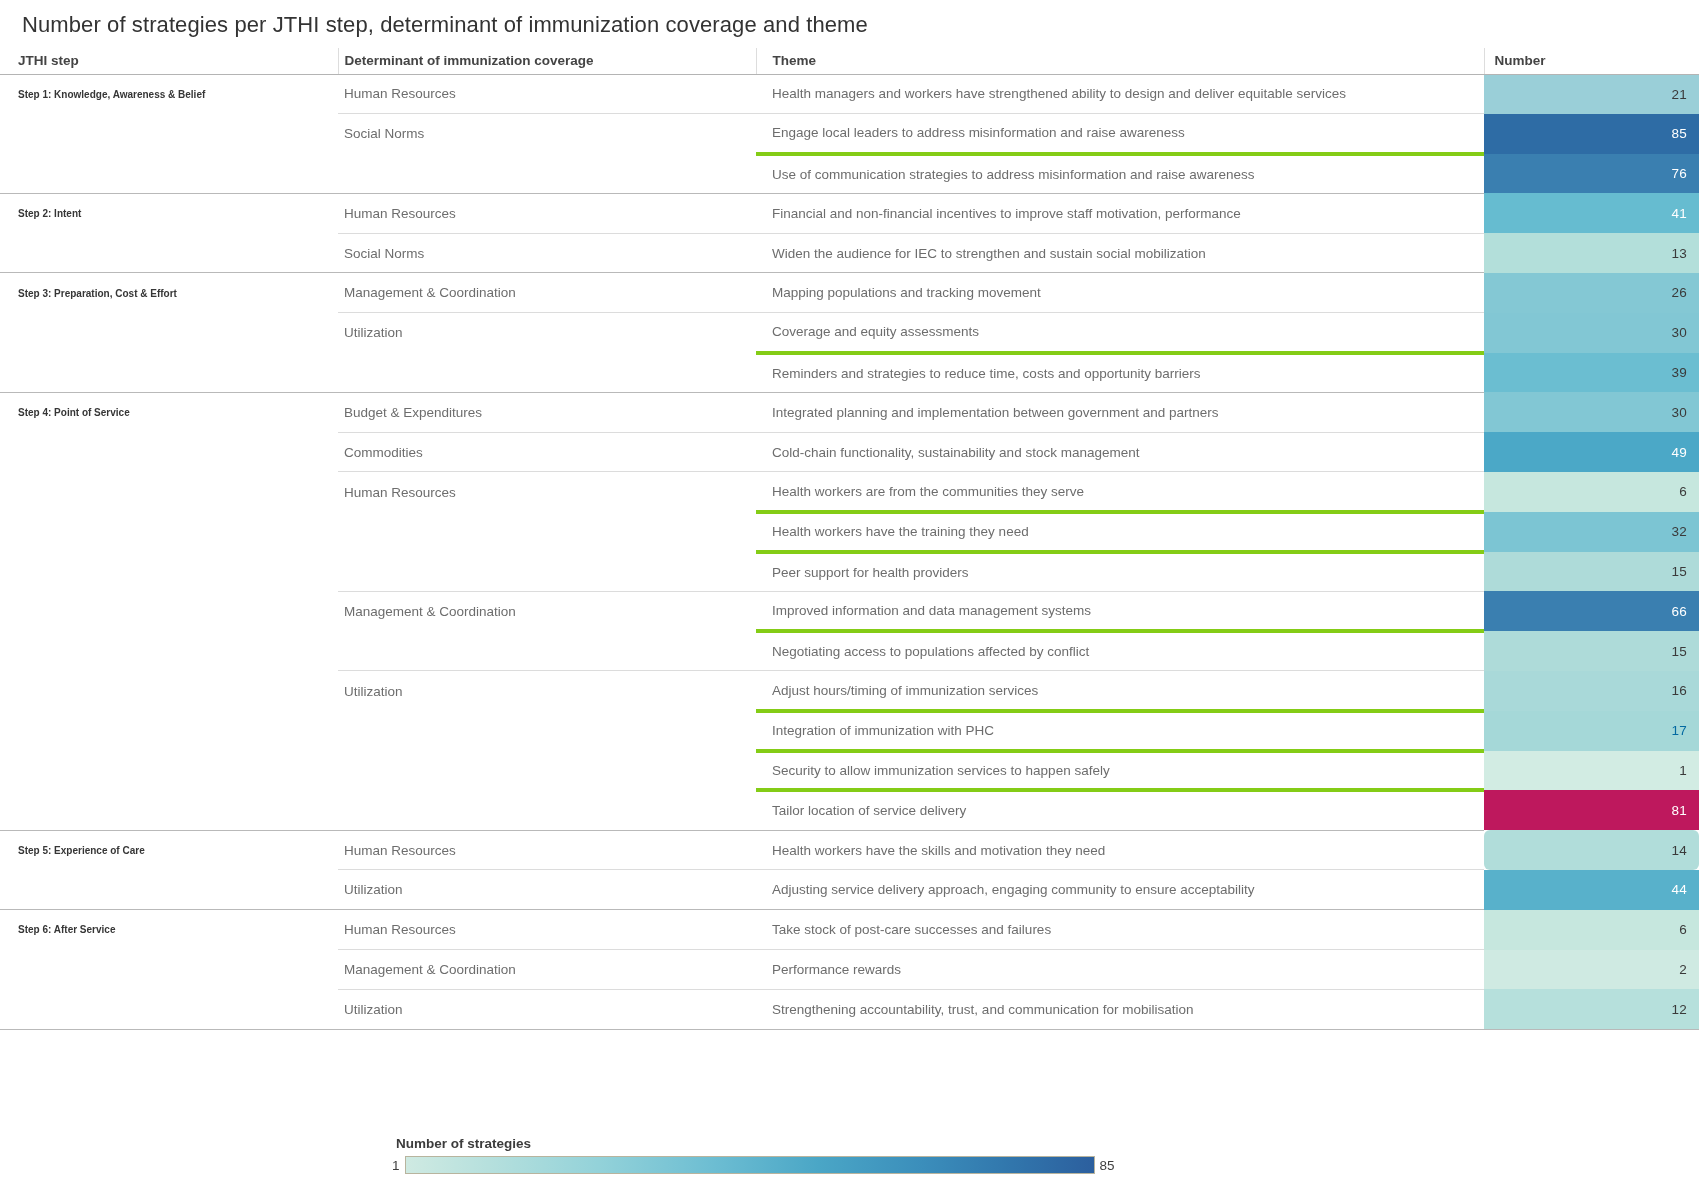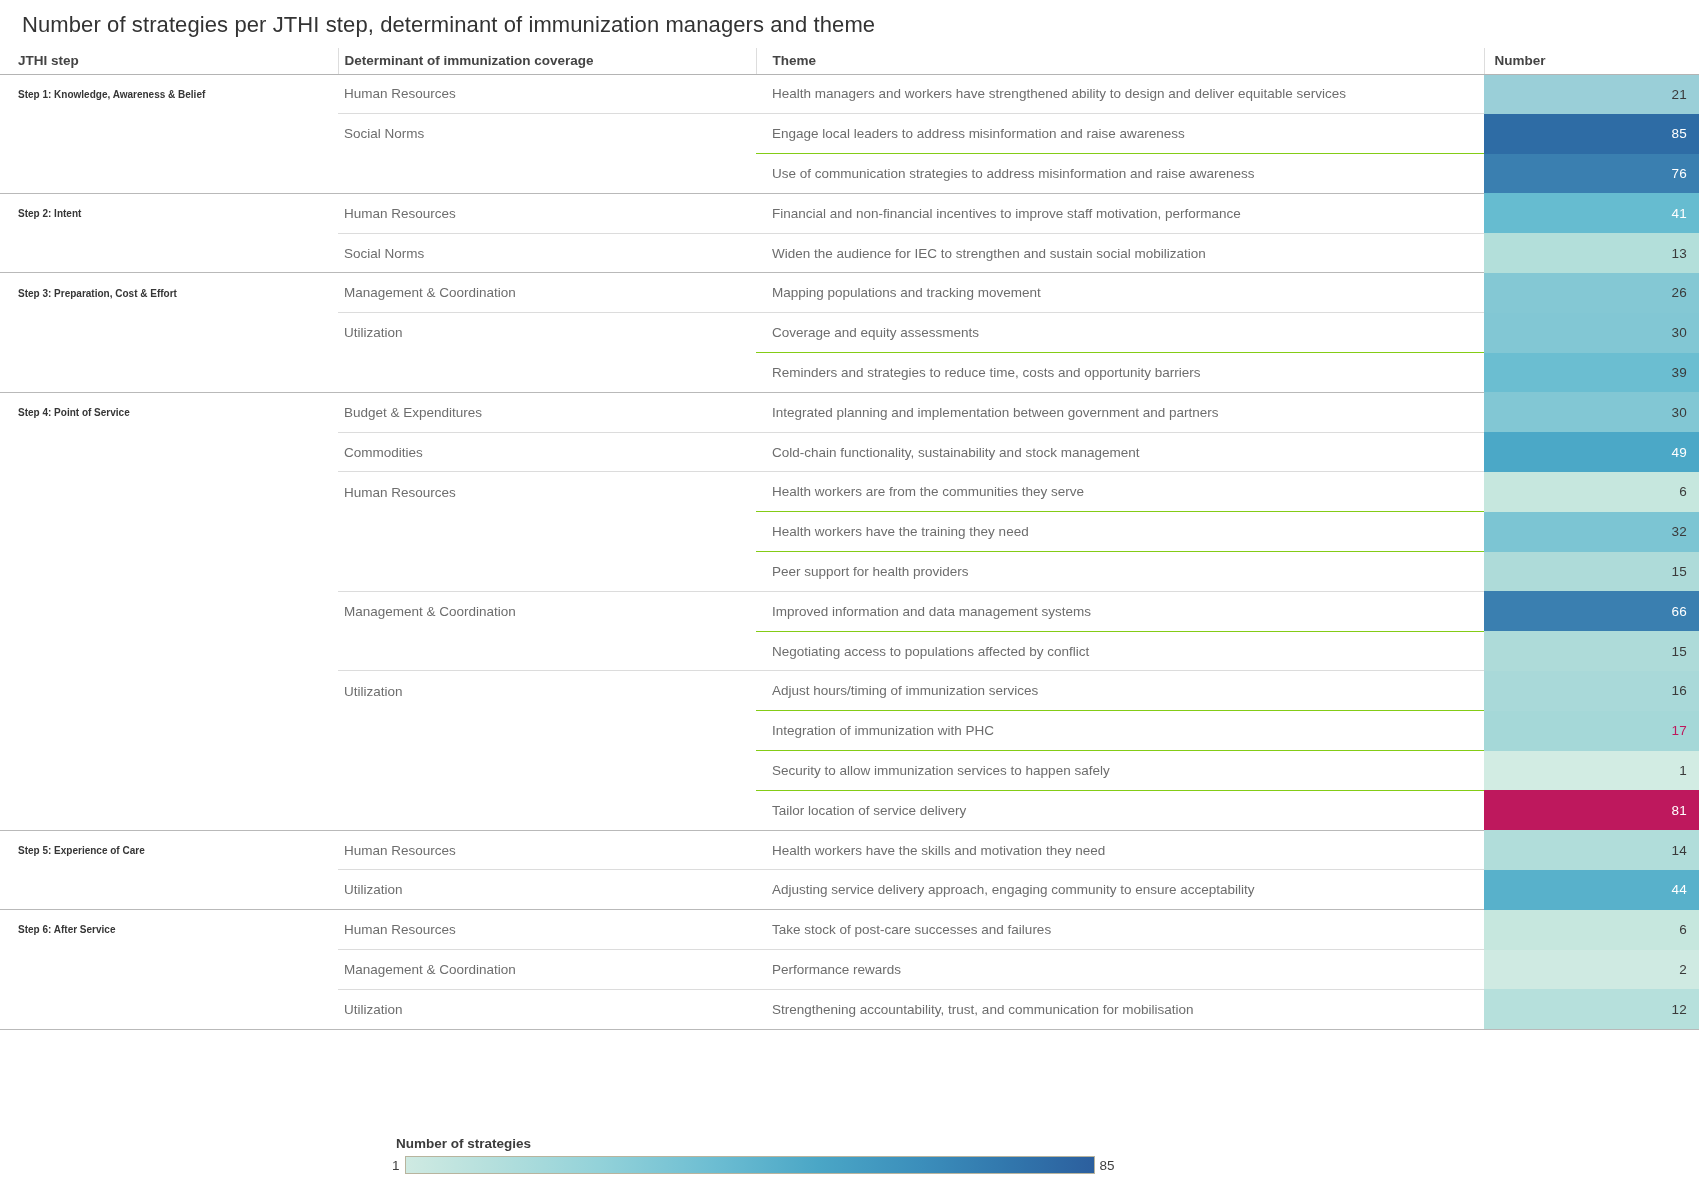--- a/index.html
+++ b/index.html
@@ -75,21 +75,21 @@
   }
   td.num {
     text-align:right;
     padding-right:12px;
     font-size:13.5px;
     letter-spacing:0.2px;
   }
   
   .sep-step  { border-top:1px solid #b9b9b9; }
   .sep-det   { border-top:1px solid #dcdcdc; }
-  .sep-theme { border-top:1px solid #84cc16; }
+  .sep-theme { border-top:4px solid #84cc16; }
 
   tr.r-first td { border-top:none; }
 
   .tbl-bottom {
     border-top:1px solid #b9b9b9;
     width:1699px; height:0; font-size:0; line-height:0;
   }
 
   
   .legend {
@@ -127,21 +127,21 @@
       #3b8ebb 75%,
       #3176ac 88%,
       #2c5f9e 100%);
   }
 </style>
 </head>
 <body>
 
 <div class="viz">
 
-  <div class="viz-title">Number of strategies per JTHI step, determinant of immunization managers and theme</div>
+  <div class="viz-title">Number of strategies per JTHI step, determinant of immunization coverage and theme</div>
 
   <table class="matrix">
     <colgroup>
       <col class="c-step">
         <col class="c-det">
         <col class="c-theme">
         <col class="c-num">
     </colgroup>
     <thead>
       <tr>
@@ -245,39 +245,39 @@
         <tr>
           <td class="step "></td>
           <td class="det sep-det">Utilization</td>
           <td class="theme sep-det">Adjust hours/timing of immunization services</td>
           <td class="num" style="background: rgb(169, 217, 217); color: rgb(58, 58, 58);">16</td>
         </tr>
         <tr>
           <td class="step "></td>
           <td class="det "></td>
           <td class="theme sep-theme">Integration of immunization with PHC</td>
-          <td class="num" style="background: rgb(165, 216, 216); color: #be185d;">17</td>
+          <td class="num" style="background: rgb(165, 216, 216); color: #0369a1;">17</td>
         </tr>
         <tr>
           <td class="step "></td>
           <td class="det "></td>
           <td class="theme sep-theme">Security to allow immunization services to happen safely</td>
           <td class="num" style="background: rgb(210, 236, 227); color: rgb(58, 58, 58);">1</td>
         </tr>
         <tr>
           <td class="step "></td>
           <td class="det "></td>
           <td class="theme sep-theme">Tailor location of service delivery</td>
           <td class="num" style="background: #be185d; color: rgb(255, 255, 255);">81</td>
         </tr>
         <tr>
           <td class="step sep-step">Step 5: Experience of Care</td>
           <td class="det sep-step">Human Resources</td>
           <td class="theme sep-step">Health workers have the skills and motivation they need</td>
-          <td class="num" style="background: rgb(177, 221, 218); color: rgb(58, 58, 58);">14</td>
+          <td class="num" style="background: rgb(177, 221, 218); color: rgb(58, 58, 58); border-radius: 6px;">14</td>
         </tr>
         <tr>
           <td class="step "></td>
           <td class="det sep-det">Utilization</td>
           <td class="theme sep-det">Adjusting service delivery approach, engaging community to ensure acceptability</td>
           <td class="num" style="background: rgb(88, 177, 203); color: rgb(255, 255, 255);">44</td>
         </tr>
         <tr>
           <td class="step sep-step">Step 6: After Service</td>
           <td class="det sep-step">Human Resources</td>

